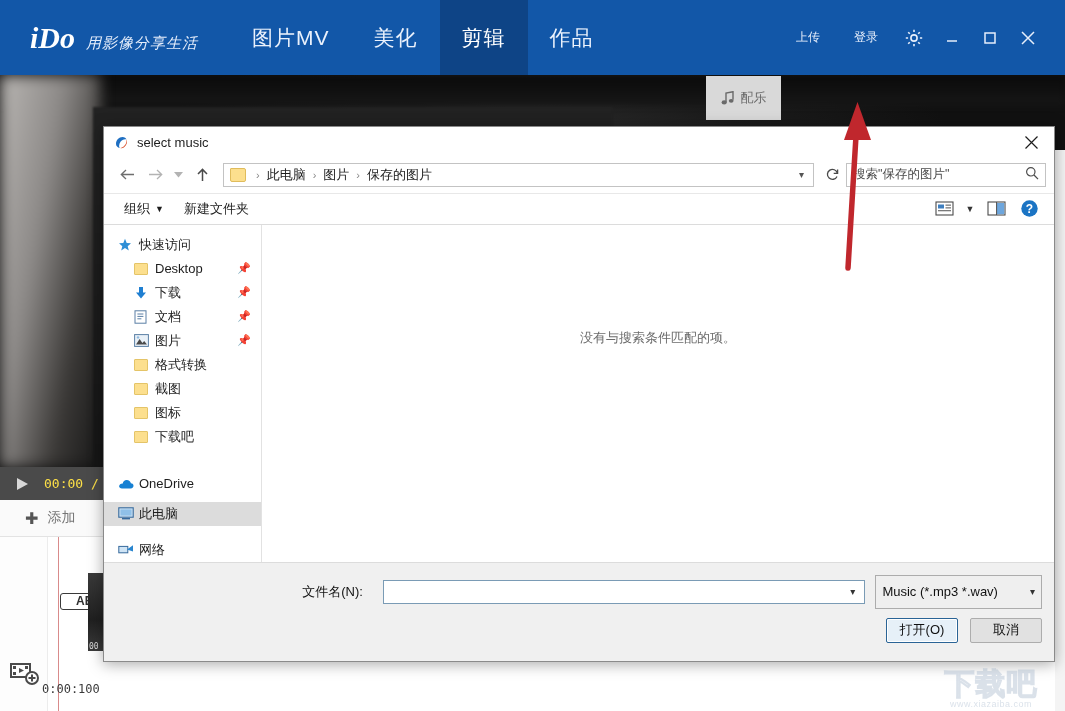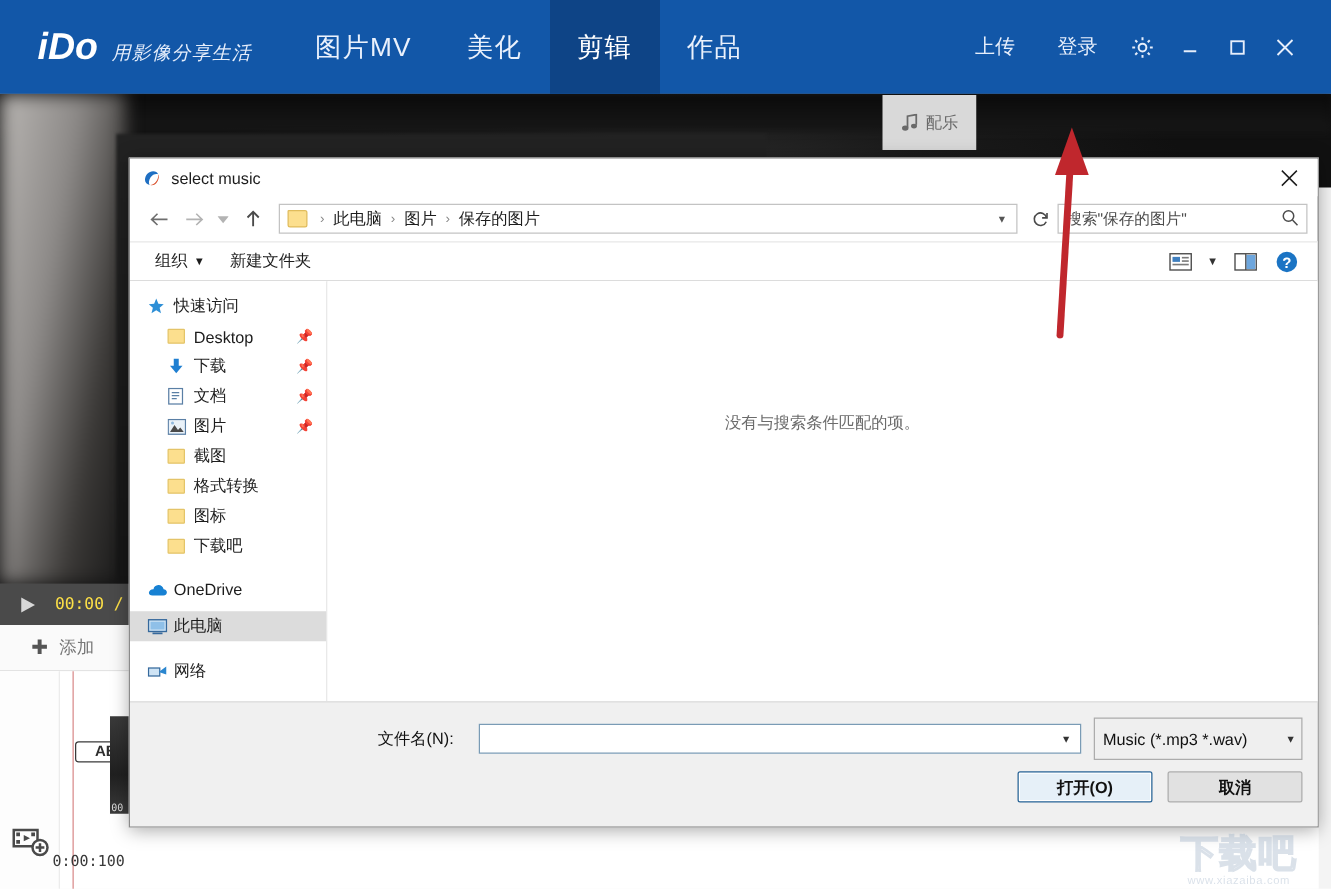--- a/index.html
+++ b/index.html
@@ -12,37 +12,37 @@
   #app { position: relative; width: 1065px; height: 711px; overflow: hidden; }
 
   
   .header {
     position: absolute; left: 0; top: 0; width: 1065px; height: 75px;
     background: #1257a8;
     display: flex; align-items: center;
   }
   .brand { display: flex; align-items: baseline; padding-left: 30px; width: 230px; }
   .brand-logo {
-    font-family: Liberation Sans, sans-serif;
+    font-family: Liberation Serif, serif;
     font-style: italic; font-weight: bold; font-size: 30px;
     color: #ffffff; letter-spacing: 0px;
   }
   .brand-tag {
     font-size: 15px; color: #e6eefb; margin-left: 11px; font-style: italic;
     letter-spacing: 1px;
   }
   .nav { display: flex; align-items: stretch; height: 75px; }
   .nav-item {
     display: flex; align-items: center; justify-content: center;
     padding: 0 22px; color: #eaf1fc; font-size: 21px;
     height: 75px; cursor: pointer; letter-spacing: 1px;
   }
   .nav-item.active { background: #0e4486; color: #ffffff; }
   .header-right { margin-left: auto; display: flex; align-items: center; padding-right: 18px; }
-  .hr-link { color: #e6eefb; font-size: 16px; padding: 0 17px; cursor: pointer; }
+  .hr-link { color: #e6eefb; font-size: 12px; padding: 0 17px; cursor: pointer; }
   .hr-icon {
     width: 38px; height: 40px; display: flex; align-items: center; justify-content: center;
     color: #e6eefb; cursor: pointer;
   }
   .hr-icon svg { display: block; }
 
   
   .editor-bg {
     position: absolute; left: 0; top: 75px; width: 1065px; height: 636px;
     background: #f2f2f2;
@@ -245,23 +245,23 @@
   }
   .fn-caret { color: #333; font-size: 10px; padding: 0 5px; cursor: pointer; }
   .filter-sel {
     width: 182px; height: 34px; margin-left: 10px; border: 1px solid #acacac;
     background: #efefef; display: flex; align-items: center; padding: 0 6px;
     font-size: 13px; color: #111; cursor: pointer;
   }
   .filter-sel .fc { margin-left: auto; font-size: 10px; color: #333; }
   .foot-row2 { display: flex; justify-content: flex-end; padding: 9px 12px 0 0; gap: 12px; }
   .btn {
-    width: 108px; height: 25px; font-size: 13px; color: #111;
+    width: 72px; height: 25px; font-size: 13px; color: #111;
     background: #e1e1e1; border: 1px solid #adadad; border-radius: 2px;
-    display: flex; align-items: center; justify-content: center; cursor: pointer; font-weight: bold;
+    display: flex; align-items: center; justify-content: center; cursor: pointer;
   }
   .btn.default { border: 1px solid #2a6496; box-shadow: inset 0 0 0 1px #ffffff; background: #e6f0f8; }
 
   
   .arrow-svg { position: absolute; left: 828px; top: 96px; pointer-events: none; }
 
   
   .watermark {
     position: absolute; right: 4px; bottom: 2px; width: 140px; height: 52px;
     opacity: 0.38; pointer-events: none;
@@ -544,45 +544,45 @@
               </svg>
           </span>
           <span>图片</span>
           <span class="pin">📌</span>
         </div>
 
         <div class="tree-row indent">
           <span class="ic">
               <i class="folder-ic"></i>
             </span>
-          <span>截图</span>
+          <span>格式转换</span>
         </div>
 
         <div class="tree-row indent">
           <span class="ic">
               <i class="folder-ic"></i>
             </span>
-          <span>格式转换</span>
+          <span>截图</span>
         </div>
 
         <div class="tree-row indent">
           <span class="ic">
               <i class="folder-ic"></i>
             </span>
           <span>图标</span>
         </div>
 
         <div class="tree-row indent">
           <span class="ic">
               <i class="folder-ic"></i>
             </span>
           <span>下载吧</span>
         </div>
 
-        <div class="tree-row" style="margin-top:10px">
+        <div class="tree-row" style="margin-top:23px">
           <span class="ic">
             <svg width="16" height="11" viewBox="0 0 16 11">
                 <path d="M4 10.4h8.6c1.9 0 3.1-1.4 2.9-2.9-0.2-1.3-1.3-2.2-2.6-2.2-0.4-2-2.2-3.4-4.3-3.3C6.6 2.1 5 3.5 4.8 5.4 2.8 5.3 1.2 6.6 1.1 8.2 1 9.4 2.2 10.4 4 10.4z" fill="#1781d3"></path>
               </svg>
           </span>
           <span>OneDrive</span>
         </div>
 
         <div class="tree-row selected" style="margin-top:6px">
           <span class="ic">

